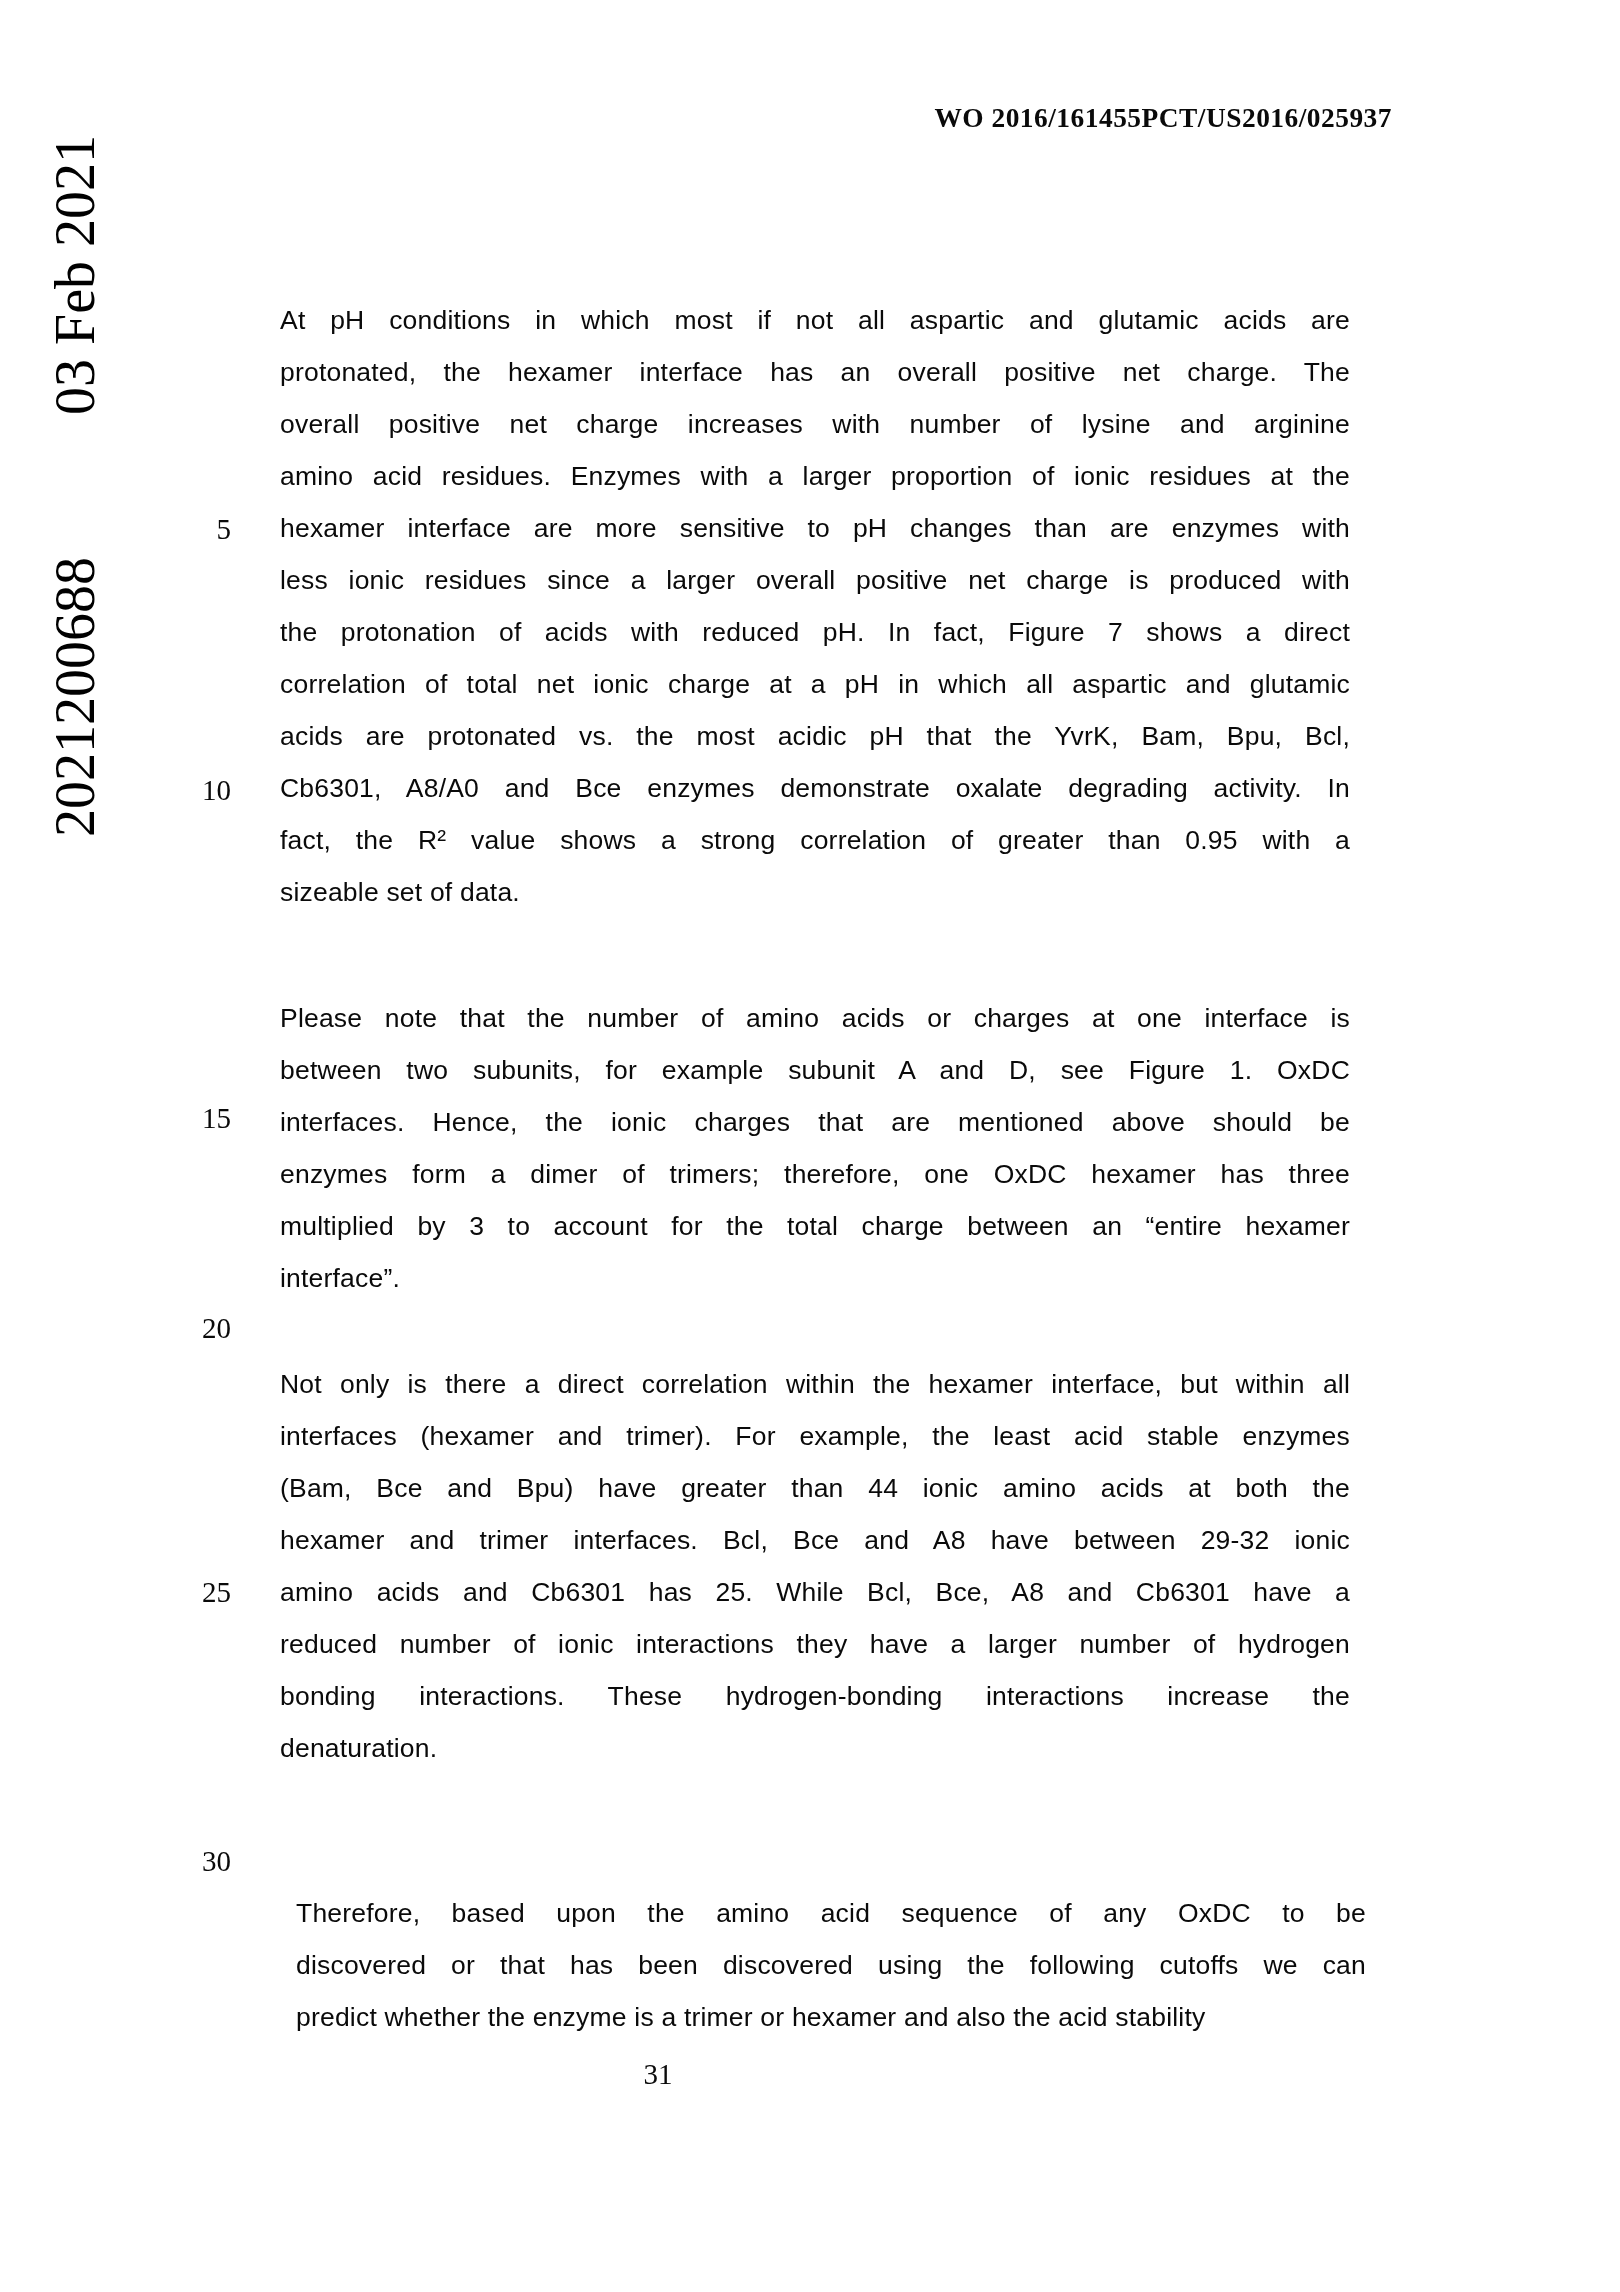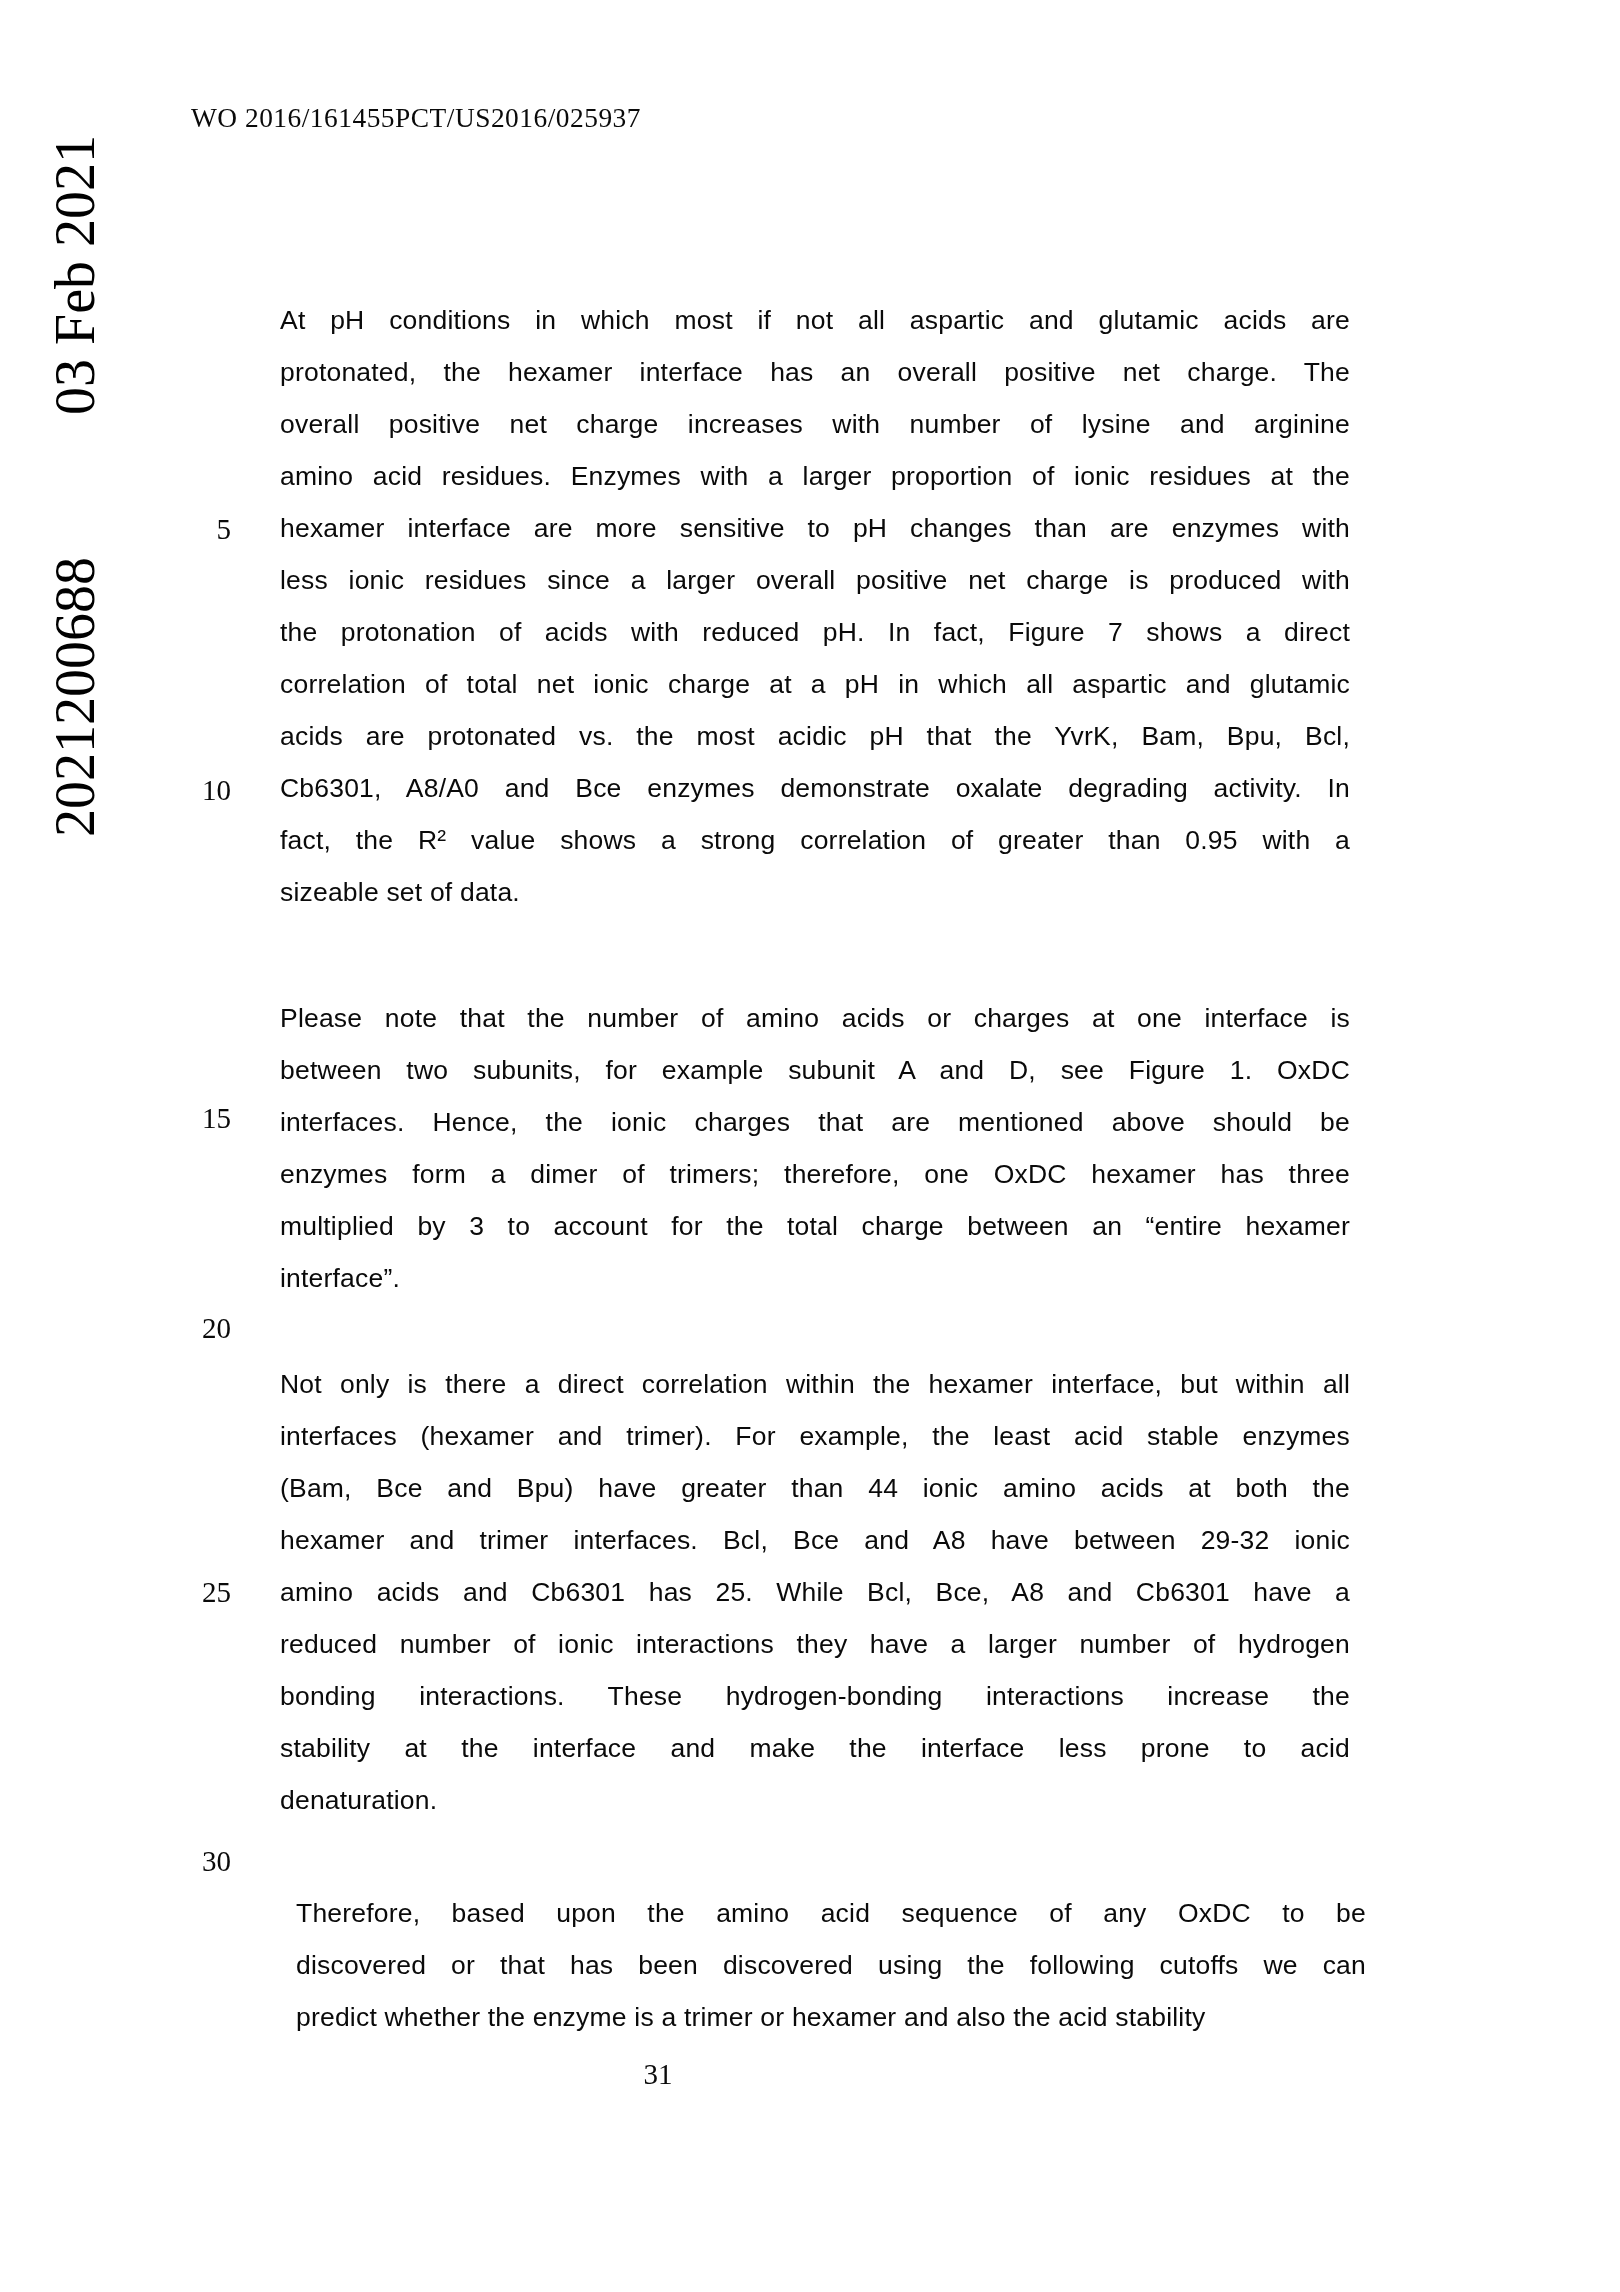--- a/index.html
+++ b/index.html
@@ -8,23 +8,23 @@
     width:1620px;height:2293px;
     background:#ffffff;
     font-family:"Liberation Sans", sans-serif;
     color:#0a0a0a;
     overflow:hidden;
   }
   
   .header{
     position:absolute;
     left:191px;top:103px;width:1201px;
-    display:flex;justify-content:flex-start;
+    display:flex;justify-content:flex-end;
     font-family:"Liberation Serif", serif;
-    font-weight:normal;font-size:27.4px;letter-spacing:0.5px;
+    font-weight:bold;font-size:27.4px;letter-spacing:0.5px;
   }
   
   .sidebar{
     position:absolute;
     left:33px;top:837px;
     width:702px;height:84px;
     transform-origin:0 0;
     transform:rotate(-90deg);
     display:flex;justify-content:space-between;align-items:center;
     font-family:"Liberation Serif", serif;
@@ -111,21 +111,20 @@
         <div class="line para-end">interface”.</div>
       </div>
       <div class="para" style="top: 1358px;">
         <div class="line">Not only is there a direct correlation within the hexamer interface, but within all</div>
         <div class="line">interfaces (hexamer and trimer). For example, the least acid stable enzymes</div>
         <div class="line">(Bam, Bce and Bpu) have greater than 44 ionic amino acids at both the</div>
         <div class="line">hexamer and trimer interfaces. Bcl, Bce and A8 have between 29-32 ionic</div>
         <div class="line">amino acids and Cb6301 has 25. While Bcl, Bce, A8 and Cb6301 have a</div>
         <div class="line">reduced number of ionic interactions they have a larger number of hydrogen</div>
         <div class="line">bonding interactions. These hydrogen-bonding interactions increase the</div>
-        <div class="line">stability at the interface and make the interface less prone to acid</div>
         <div class="line para-end">denaturation.</div>
       </div>
       <div class="para" style="top: 1887px; margin-left: 16px;">
         <div class="line">Therefore, based upon the amino acid sequence of any OxDC to be</div>
         <div class="line">discovered or that has been discovered using the following cutoffs we can</div>
         <div class="line para-end">predict whether the enzyme is a trimer or hexamer and also the acid stability</div>
       </div>
     </div>
 
   <div class="page-number">31</div>

